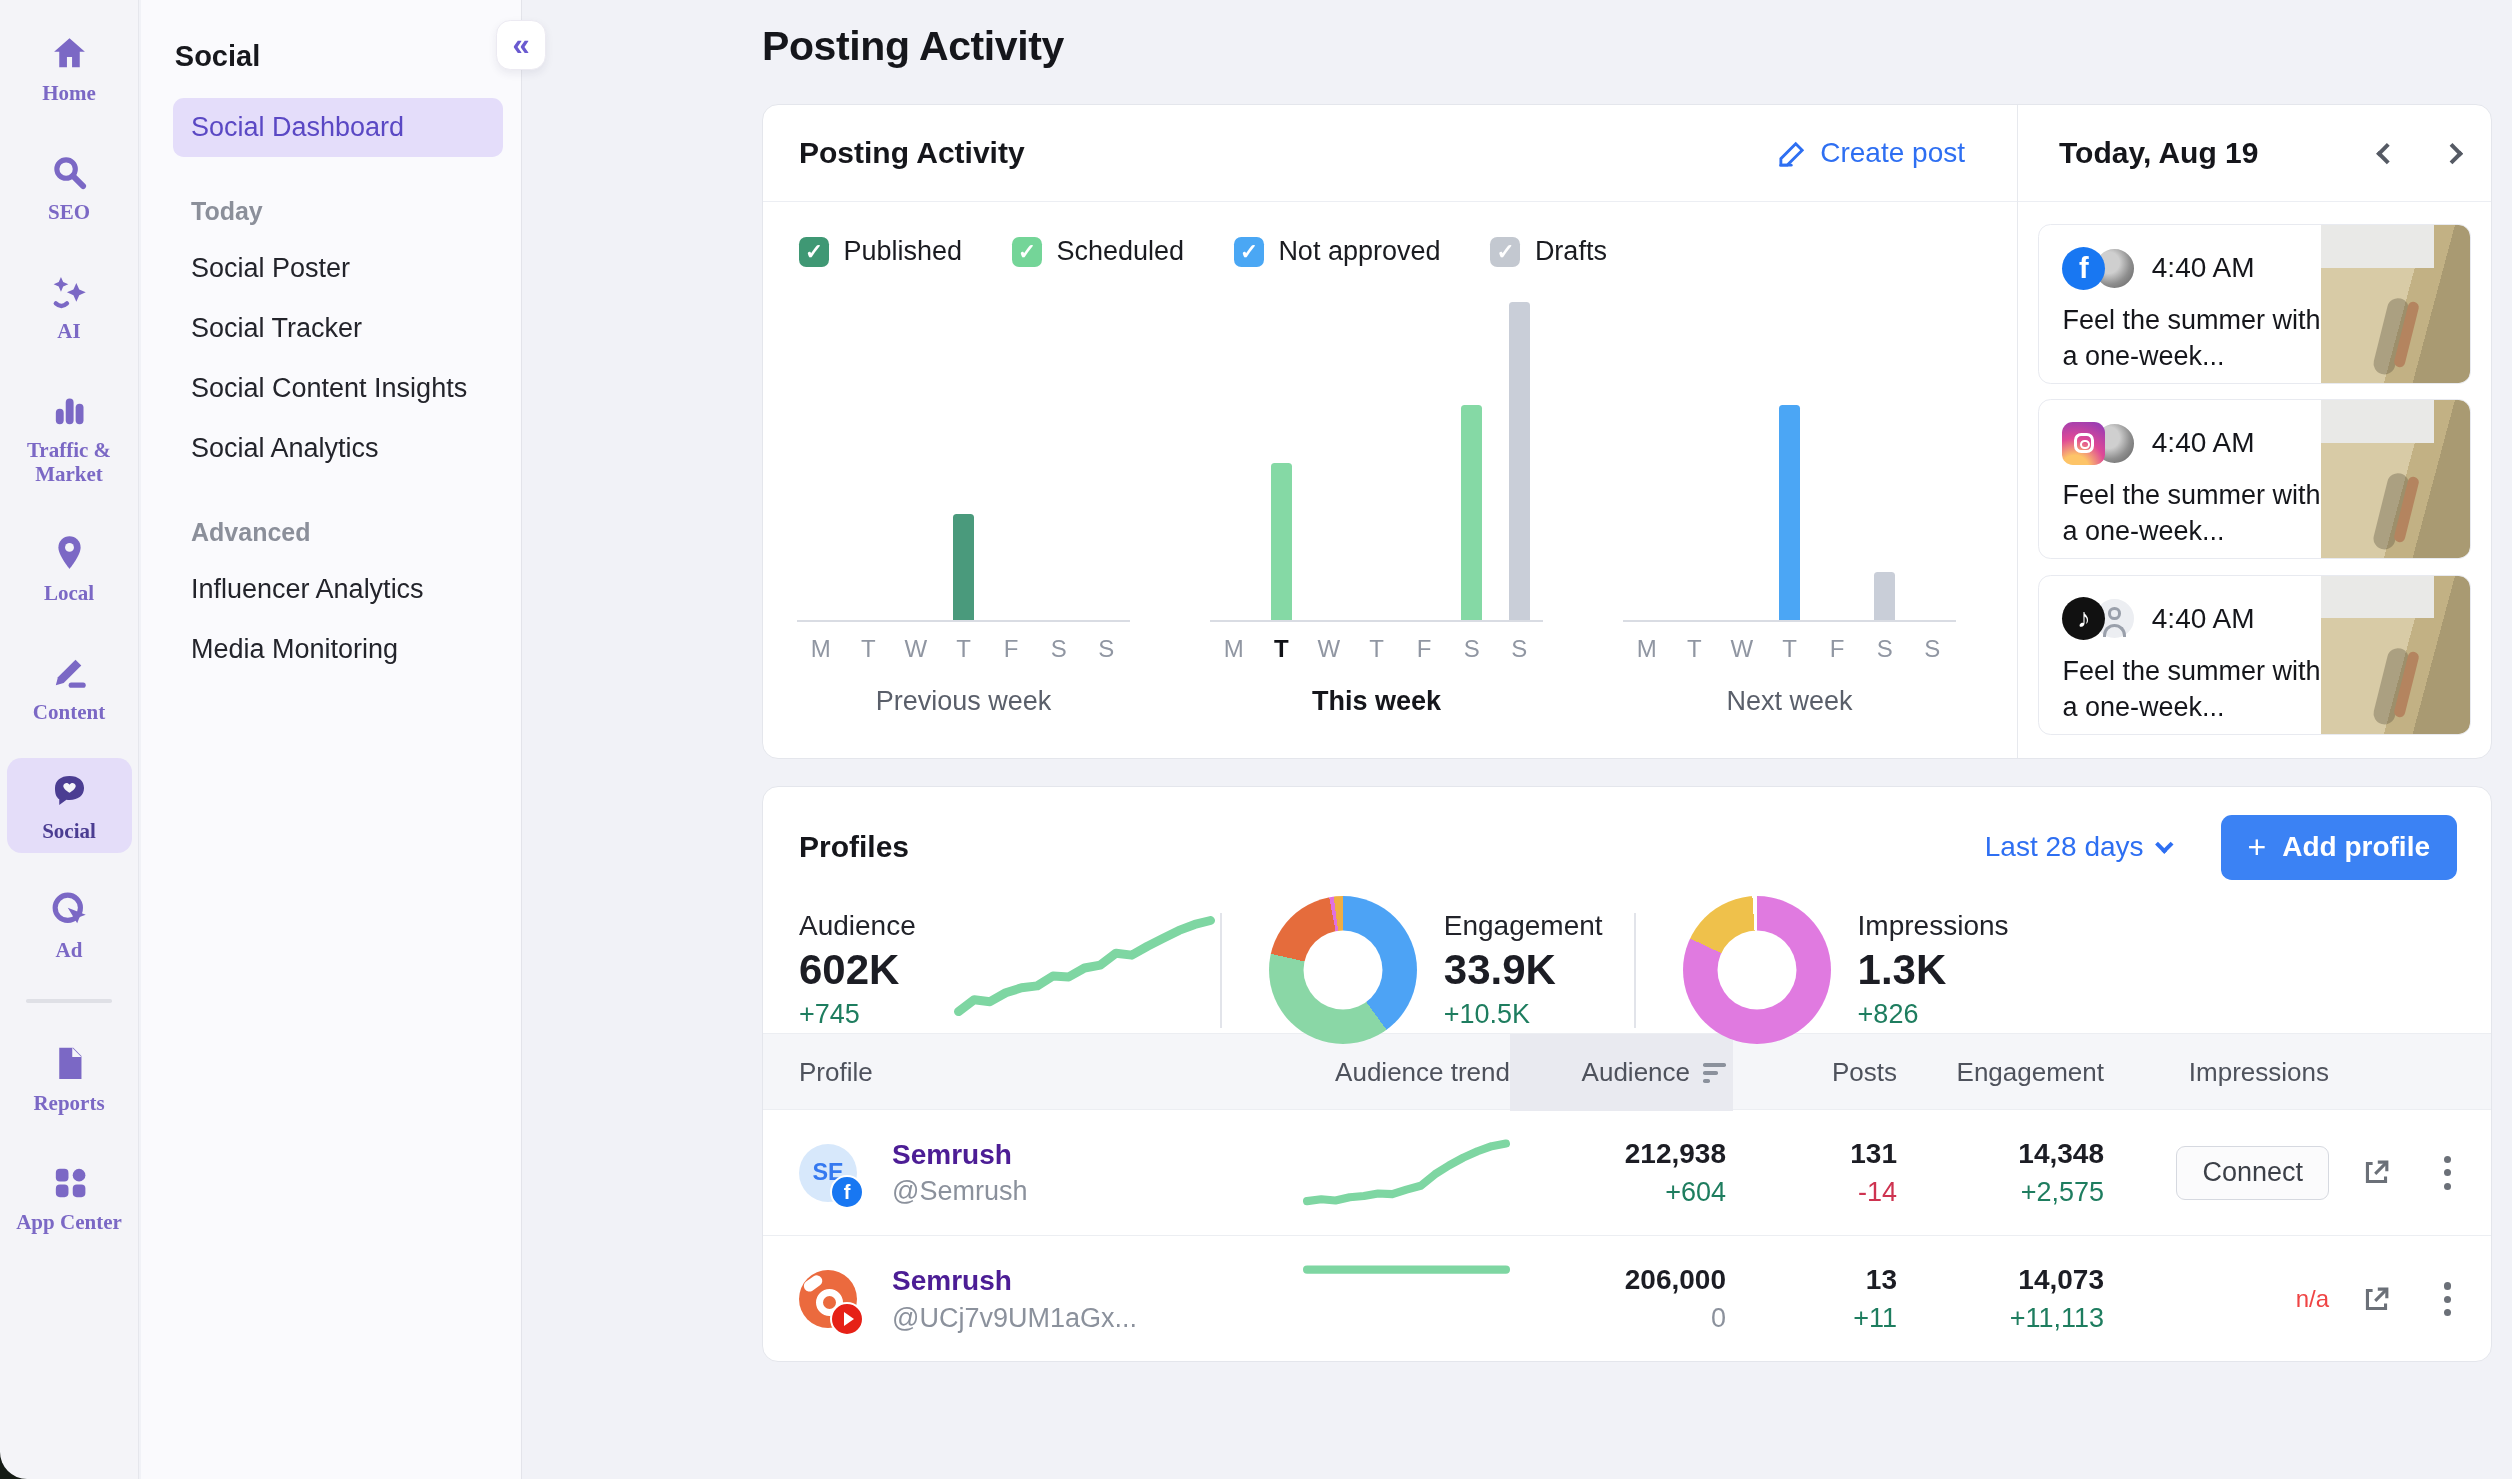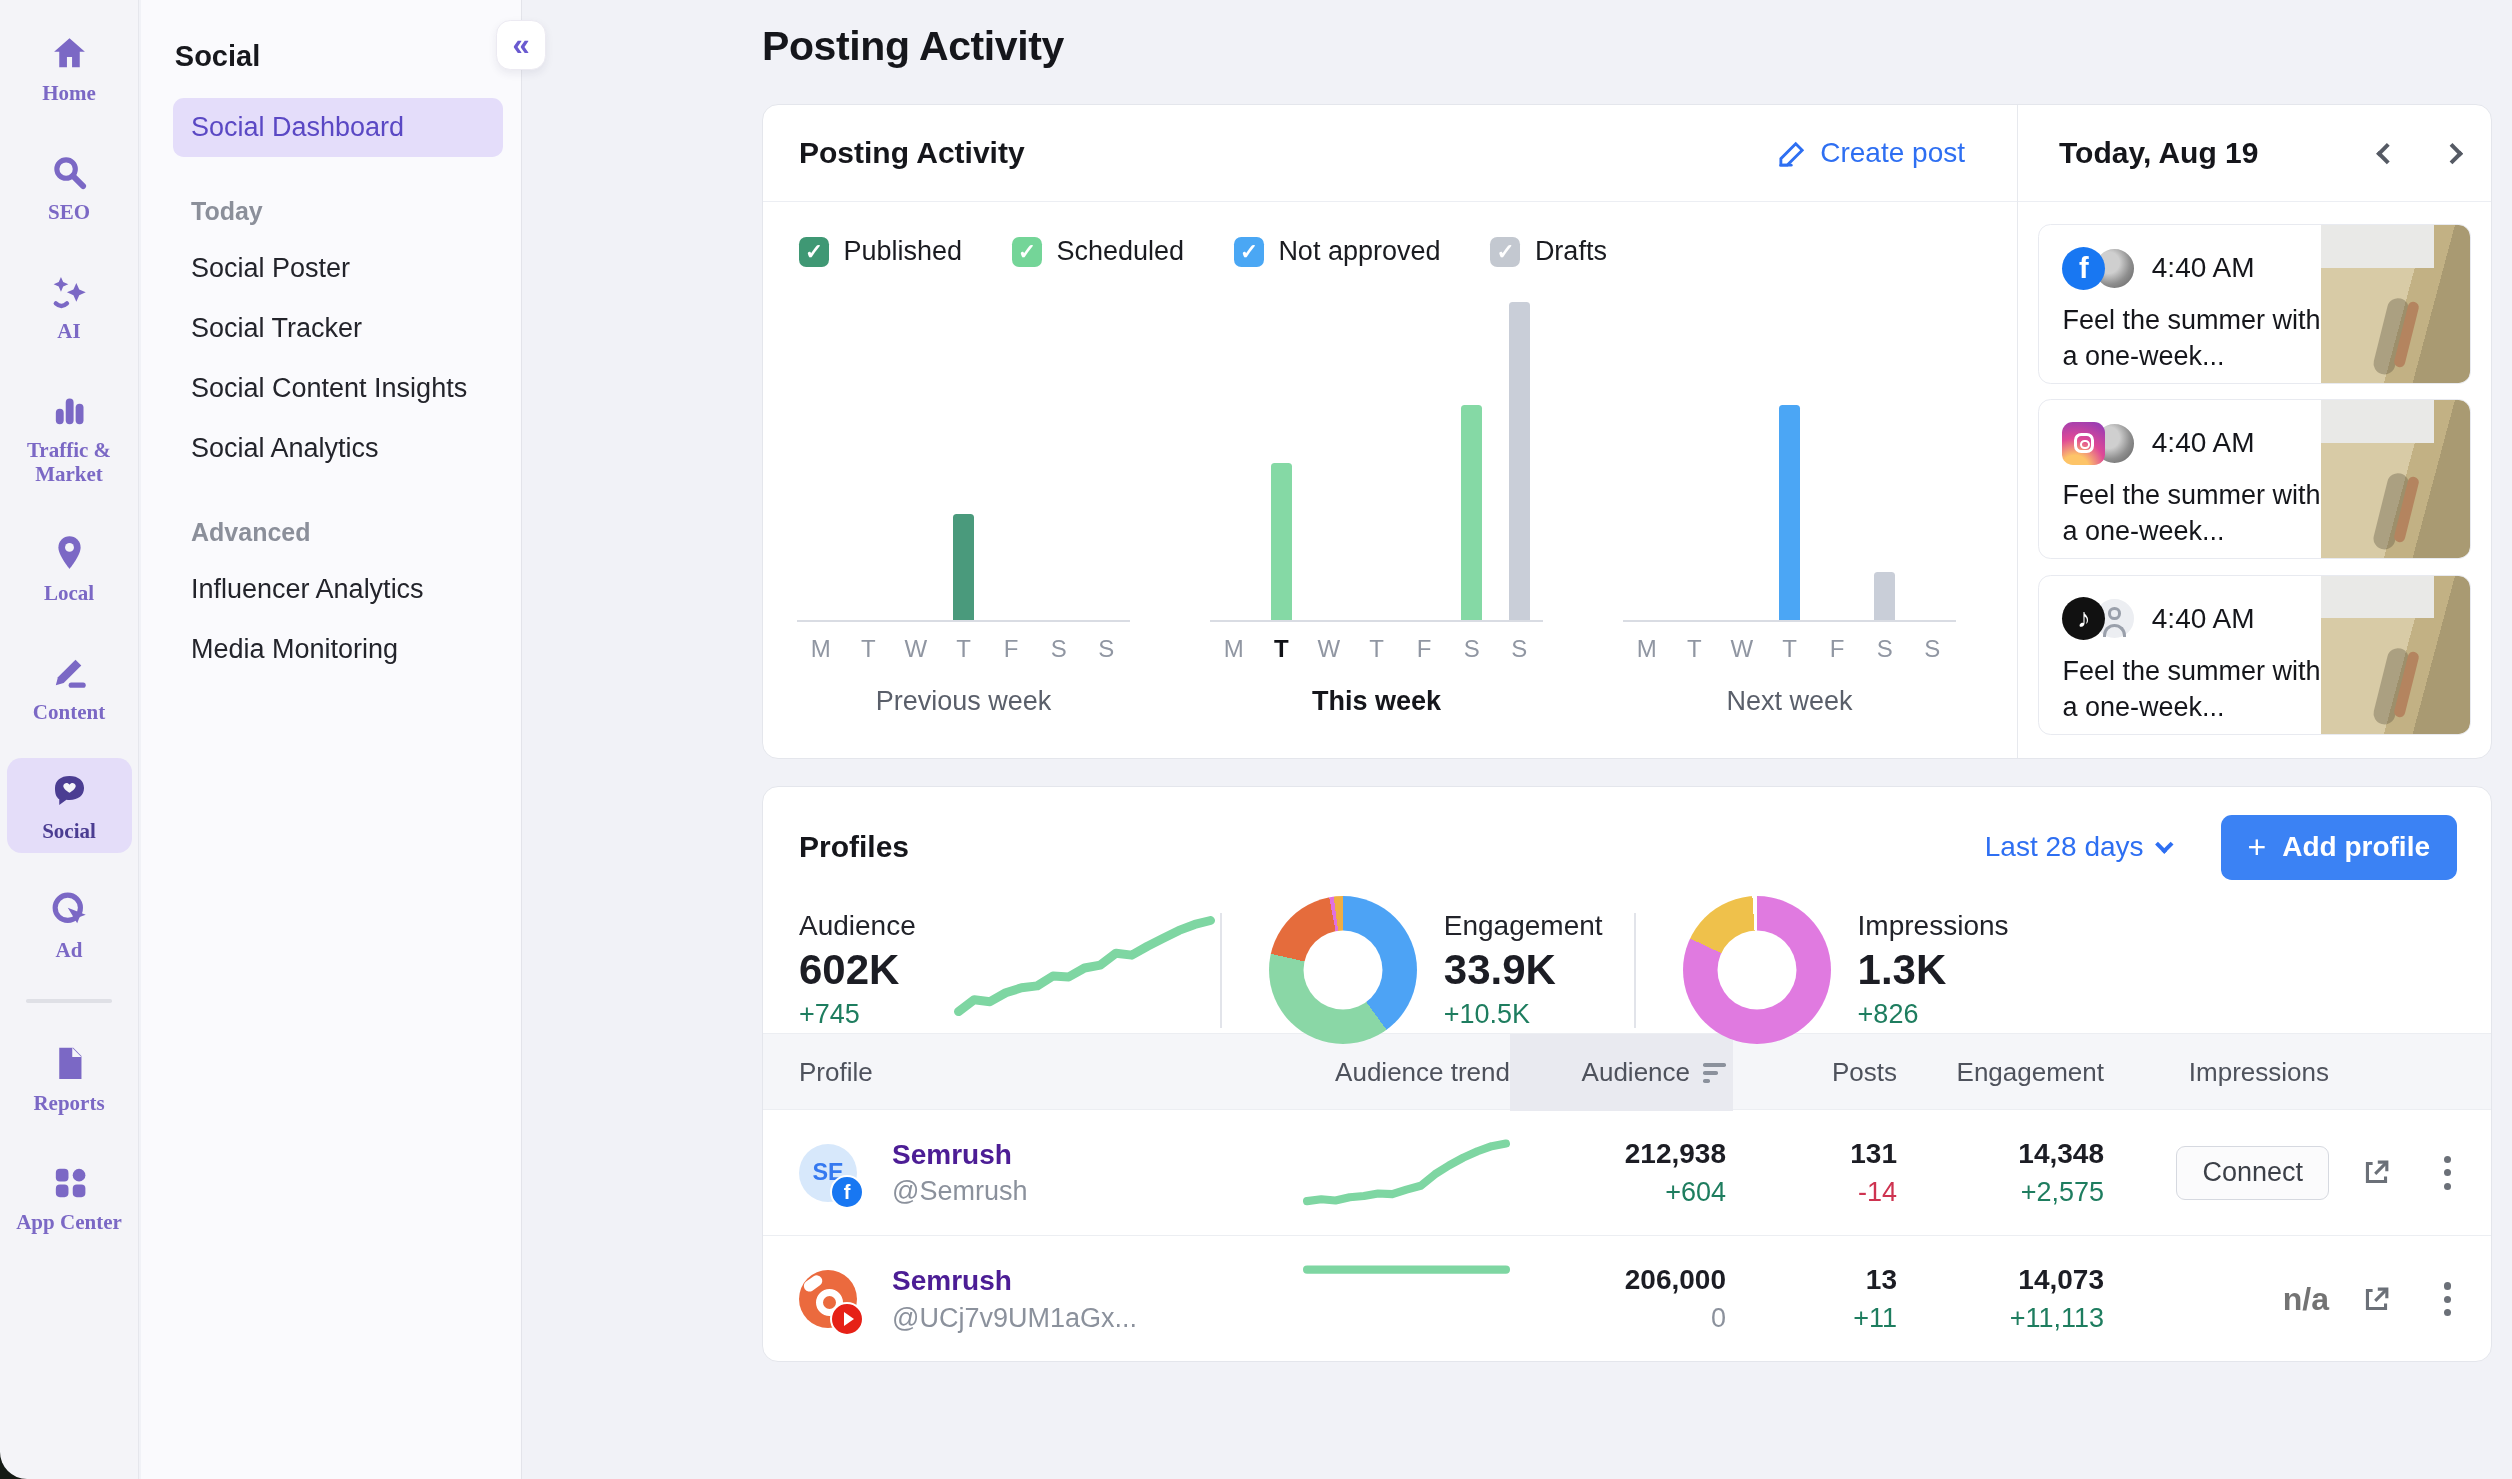--- a/index.html
+++ b/index.html
@@ -134,21 +134,21 @@
                       background:#fff; border-radius:5.4px; transform:rotate(-35deg); }
   .badge { position:absolute; right:-7.2px; bottom:-7.2px; width:34px; height:34px; border-radius:50%;
            border:2.7px solid #fff; display:flex; align-items:center; justify-content:center; }
   .pname { font-size:28px; font-weight:bold; color:#4c1d95; }
   .phandle { font-size:27px; color:#8b919c; margin-top:5.4px; }
   .num { font-size:28px; font-weight:bold; color:#1c1d24; }
   .delta { font-size:27px; margin-top:7.2px; }
   .delta.up { color:#1e7d5f; } .delta.down { color:#ce3350; } .delta.flat { color:#8b919c; }
   .btn-ghost { border:1.8px solid #d6d9e0; background:#fbfbfc; border-radius:9px; font-size:27px;
                color:#3c4048; padding:10.8px 25px; cursor:pointer; }
-  .na { font-size:32px; color:#737373;font-weight:bold; }
+  .na { font-size:24px; color:#ef4444; }
   .actions { display:flex; justify-content:flex-end; gap:49px; align-items:center; }
   .icon-btn { color:#6b7078; cursor:pointer; }
   .kebab { display:flex; flex-direction:column; gap:6.3px; cursor:pointer; padding:3.6px; }
   .kebab i { width:7.2px; height:7.2px; border-radius:50%; background:#6b7078; }
 
   
   .fb { background:#1877f2; color:#fff; font-weight:bold; }
   .ig { border-radius:10.8px; background:radial-gradient(circle at 30% 110%, #fdc468 0 25%, #df4996 55%, #8a3ab9 100%); }
   .ig .cam { width:20px; height:20px; border:3.6px solid #fff; border-radius:7.2px; position:relative; }
   .ig .cam::after { content:""; position:absolute; left:3.6px; top:3.6px; width:5.4px; height:5.4px;

